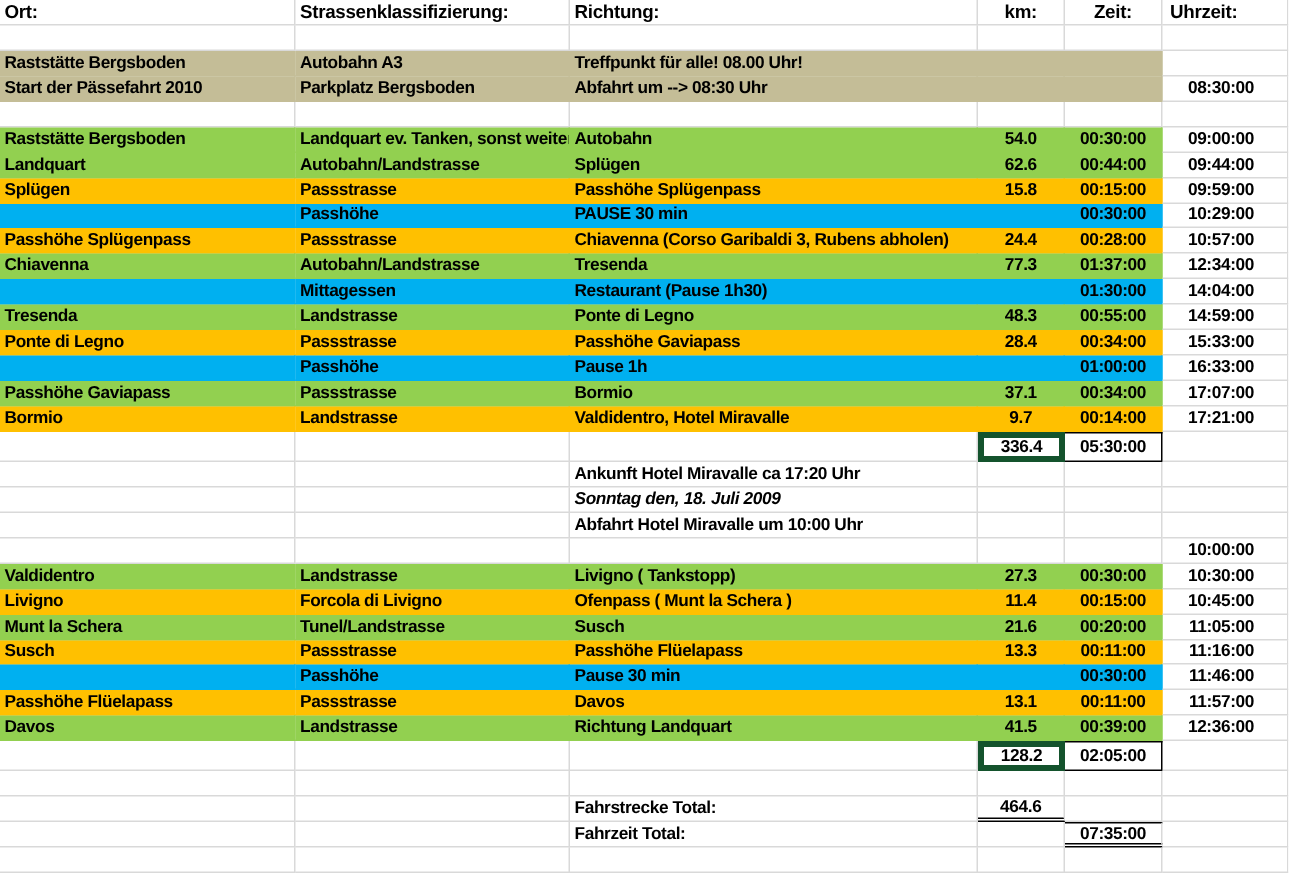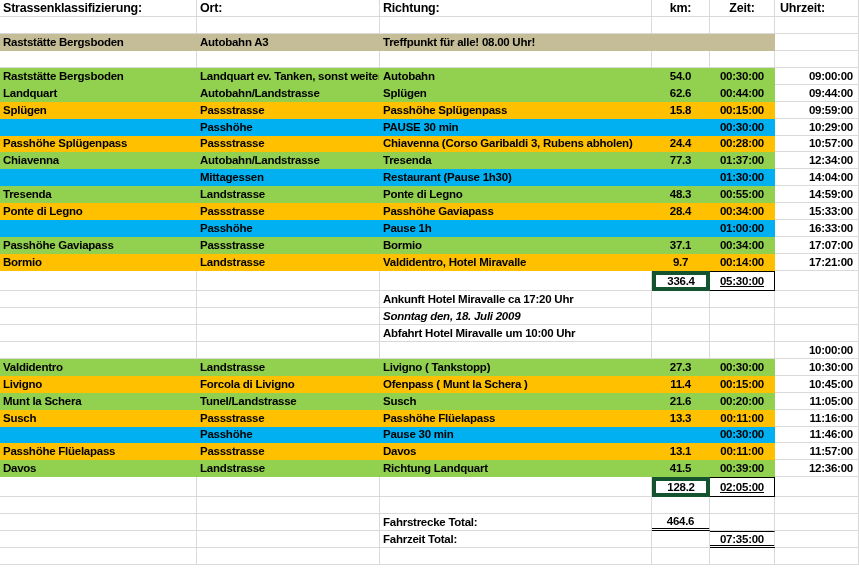--- a/index.html
+++ b/index.html
@@ -13,66 +13,74 @@
     font-family:"Liberation Sans",sans-serif;font-weight:bold;color:var(--ink);
   }
   .row{display:grid;grid-template-columns:197px 183px 272px 58px 65px 84px;}
   .cell{
     box-sizing:border-box;display:flex;align-items:center;
     font-size:11.5px;letter-spacing:-0.25px;white-space:nowrap;
     padding:0 3px;border-right:1px solid var(--grid);border-bottom:1px solid var(--grid);
     overflow:hidden;
   }
   .c3,.c4{justify-content:center;padding:0;}
-  .c5{justify-content:flex-end;padding-right:5px;text-align:right;}
+  .c5{justify-content:flex-end;padding-right:22px;text-align:right;}
   
   .bg-green .cell:not(.c5){background:var(--green);border-color:var(--green);}
   .bg-orange .cell:not(.c5){background:var(--orange);border-color:var(--orange);}
   .bg-blue .cell:not(.c5){background:var(--blue);border-color:var(--blue);}
   .bg-tan .cell:not(.c5){background:var(--tan);border-color:var(--tan);}
   
   .v-header .cell{font-size:12.5px;letter-spacing:-0.2px;}
   .v-header .c3,.v-header .c4{justify-content:center;}
   .v-header .c5{justify-content:flex-start;padding-left:5px;}
   
   .v-subtotal .c3{border:4px solid #14532d;}
-  .v-subtotal .c4{border-top:1px solid #000;border-bottom:1px solid #000;border-right:1px solid #000;text-decoration:underline;}
+  .v-subtotal .c4{border-top:1px solid #000;border-bottom:1px solid #000;border-right:1px solid #000;}
   
   .v-total_km .c3{border-bottom:3px double #000;}
   .v-total_zeit .c4{border-top:1px solid #000;border-bottom:3px double #000;}
   
   .v-italic .c2{font-style:italic;}
 </style>
 </head>
 <body>
 
 <div class="sheet">
     <div class="row v-header">
+      <div class="cell c0">Ort:</div>
       <div class="cell c1">Strassenklassifizierung:</div>
-      <div class="cell c0">Ort:</div>
       <div class="cell c2">Richtung:</div>
       <div class="cell c3">km:</div>
       <div class="cell c4">Zeit:</div>
       <div class="cell c5">Uhrzeit:</div>
     </div>
     <div class="row">
       <div class="cell c0"></div>
       <div class="cell c1"></div>
       <div class="cell c2"></div>
       <div class="cell c3"></div>
       <div class="cell c4"></div>
       <div class="cell c5"></div>
     </div>
     <div class="row bg-tan">
       <div class="cell c0">Raststätte Bergsboden</div>
       <div class="cell c1">Autobahn A3</div>
       <div class="cell c2">Treffpunkt für alle! 08.00 Uhr!</div>
       <div class="cell c3"></div>
       <div class="cell c4"></div>
       <div class="cell c5"></div>
+    </div>
+    <div class="row bg-tan">
+      <div class="cell c0">Start der Pässefahrt 2010</div>
+      <div class="cell c1">Parkplatz Bergsboden</div>
+      <div class="cell c2">Abfahrt um --&gt; 08:30 Uhr</div>
+      <div class="cell c3"></div>
+      <div class="cell c4"></div>
+      <div class="cell c5">08:30:00</div>
     </div>
     <div class="row">
       <div class="cell c0"></div>
       <div class="cell c1"></div>
       <div class="cell c2"></div>
       <div class="cell c3"></div>
       <div class="cell c4"></div>
       <div class="cell c5"></div>
     </div>
     <div class="row bg-green">

